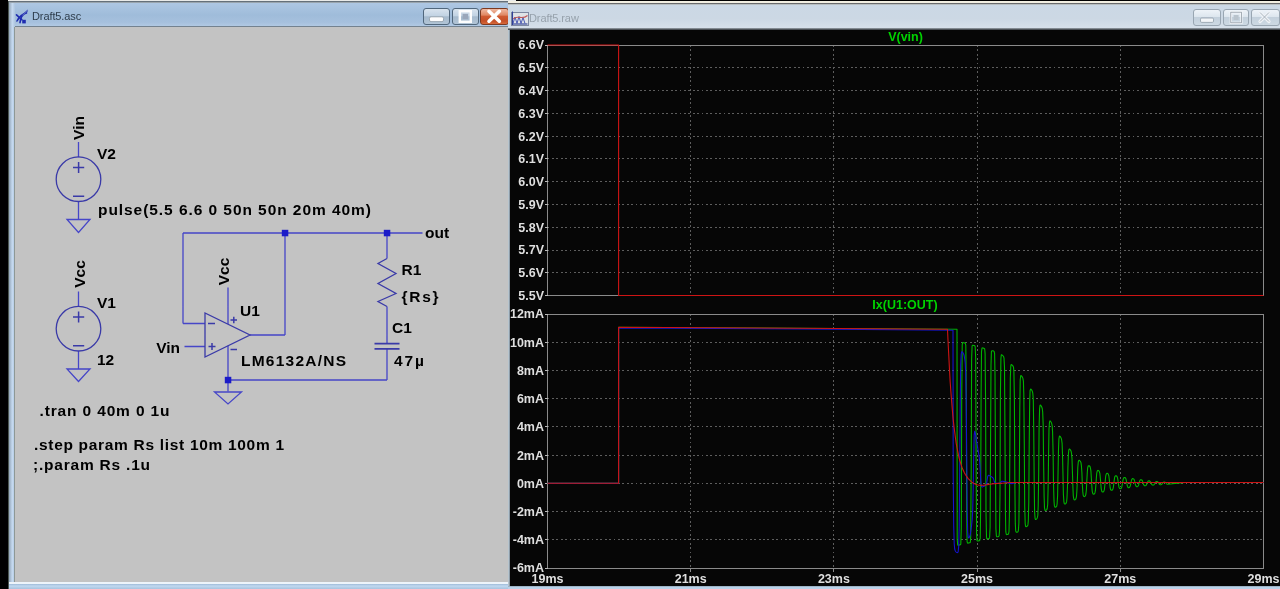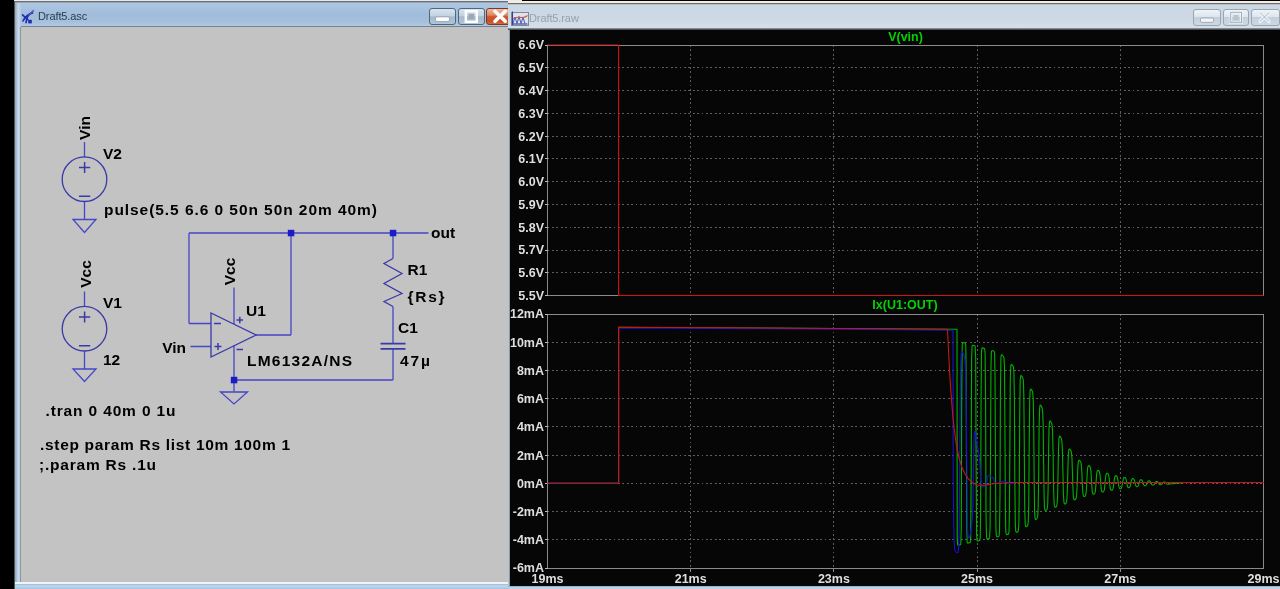--- a/index.html
+++ b/index.html
@@ -1,17 +1,17 @@
 <!DOCTYPE html>
 <html><head><meta charset="utf-8"><title>LTspice</title>
 <style>
 *{margin:0;padding:0;box-sizing:border-box}
 html,body{width:1280px;height:589px;overflow:hidden;background:#000;font-family:"Liberation Sans",sans-serif}
 .abs{position:absolute}
-#lwin{position:absolute;left:14px;top:0;width:468px;height:589px;background:#c3c3c3}
+#lwin{position:absolute;left:8px;top:0;width:468px;height:589px;background:#c3c3c3}
 #rwin{position:absolute;left:508px;top:1px;width:893px;height:589px;background:#060606}
 .btn{position:absolute;top:8px;height:16.5px;border-radius:3px}
 #ltxt{position:absolute;left:24px;top:10px;font-size:11px;color:#2e3d4c;letter-spacing:-0.1px}
 #rtxt{position:absolute;left:21px;top:10.5px;font-size:11px;color:#97a2ac;letter-spacing:-0.1px}
 svg{position:absolute;left:0;top:0}
 </style></head>
 <body>
 <div id="lwin">
   <div class="abs" style="left:0;top:0;width:508px;height:1px;background:#e9eae9"></div>
   <div class="abs" style="left:0;top:1px;width:508px;height:1px;background:#65707a"></div>

